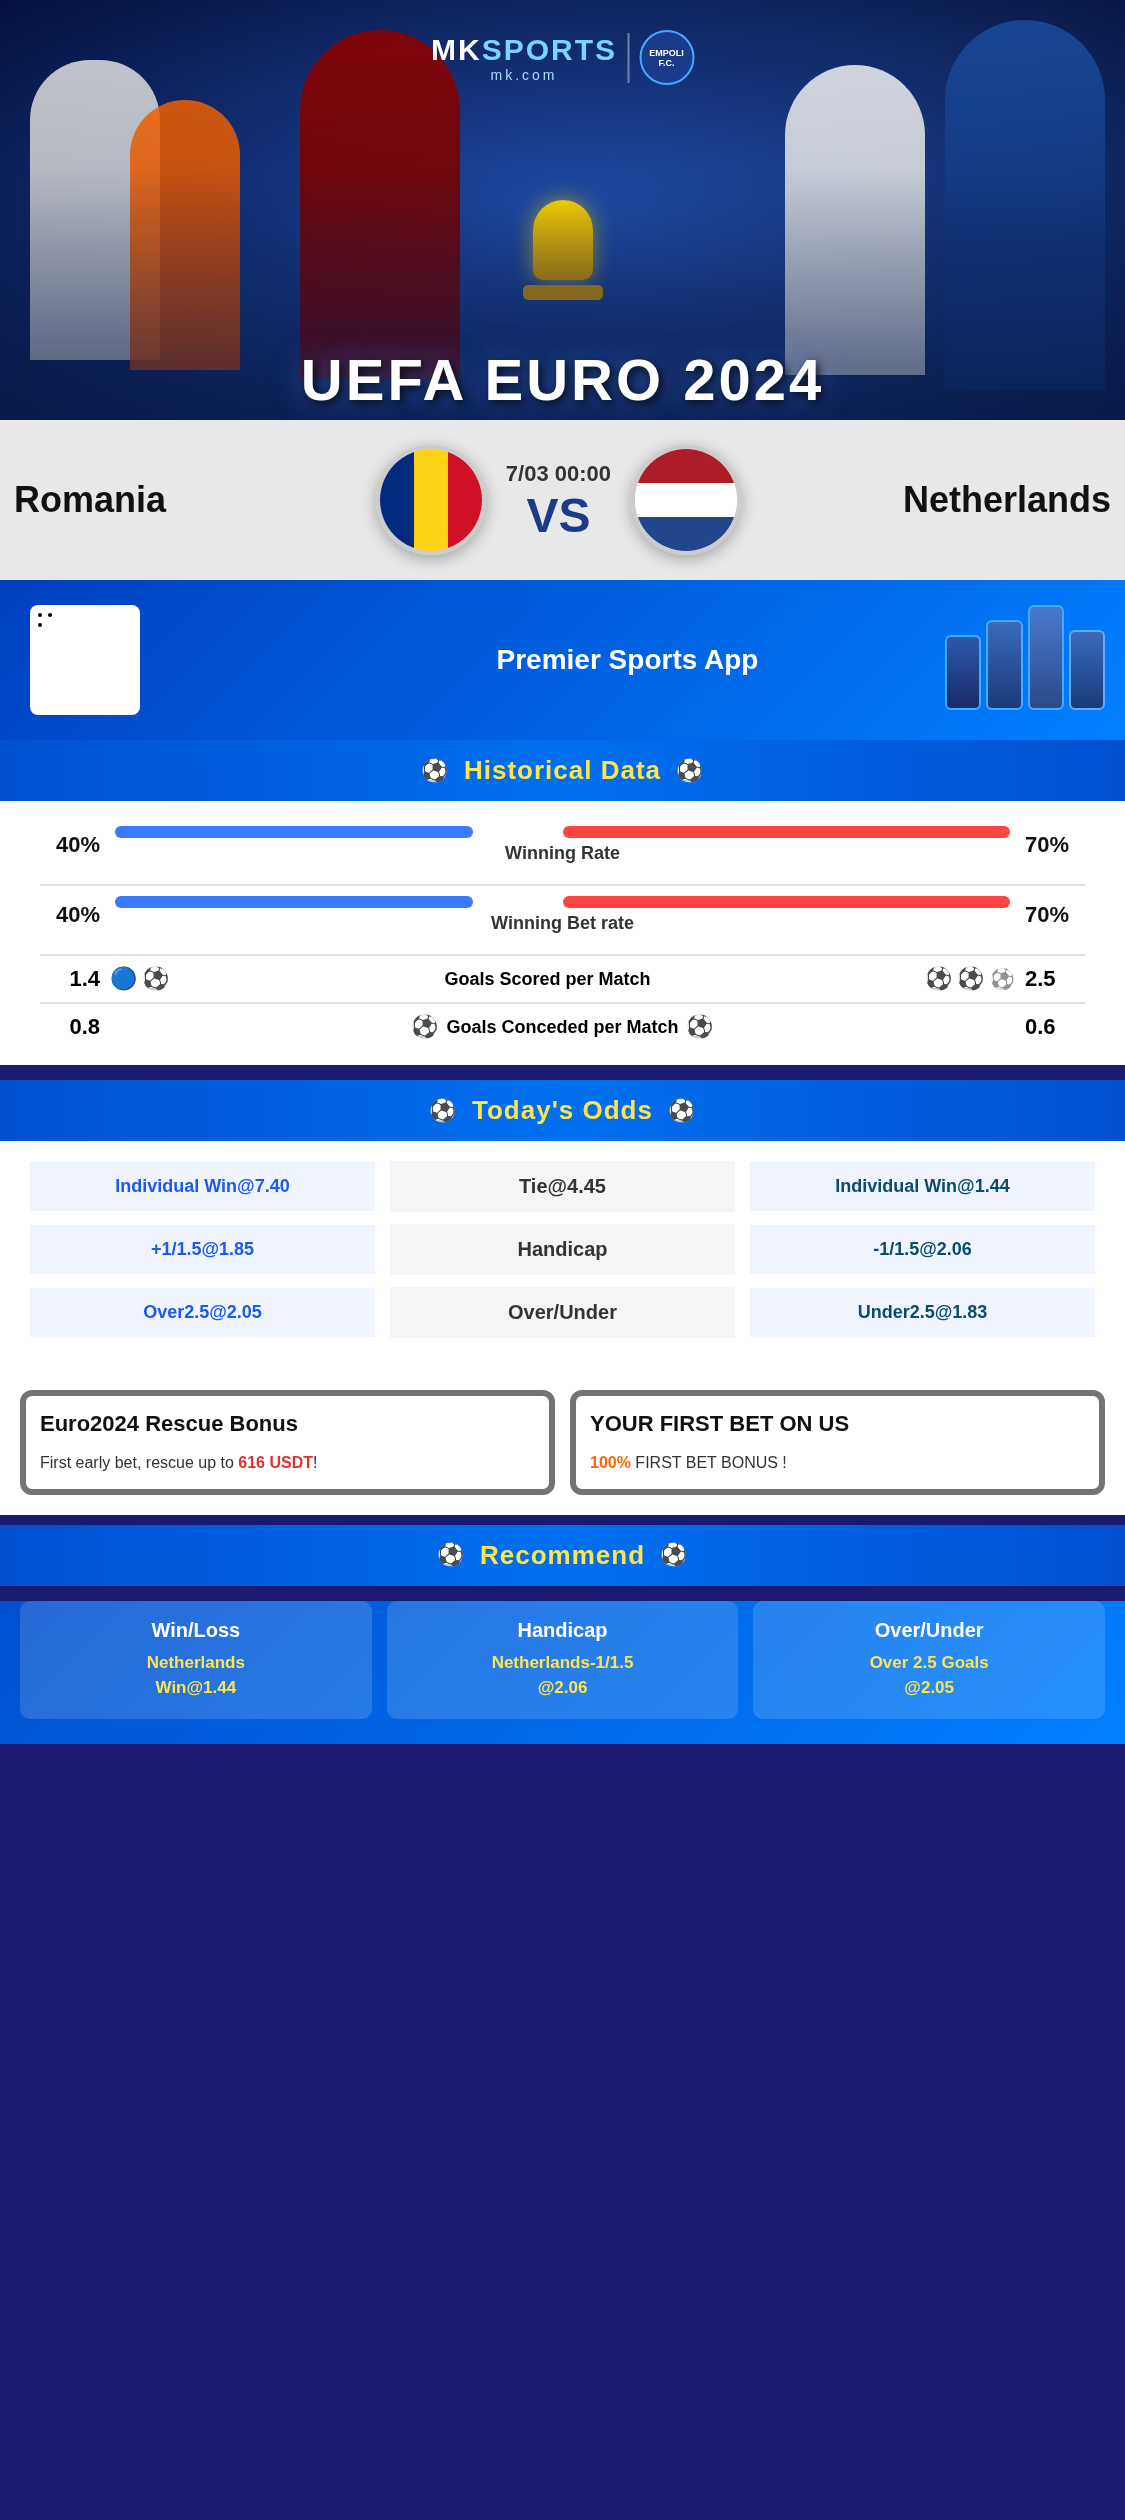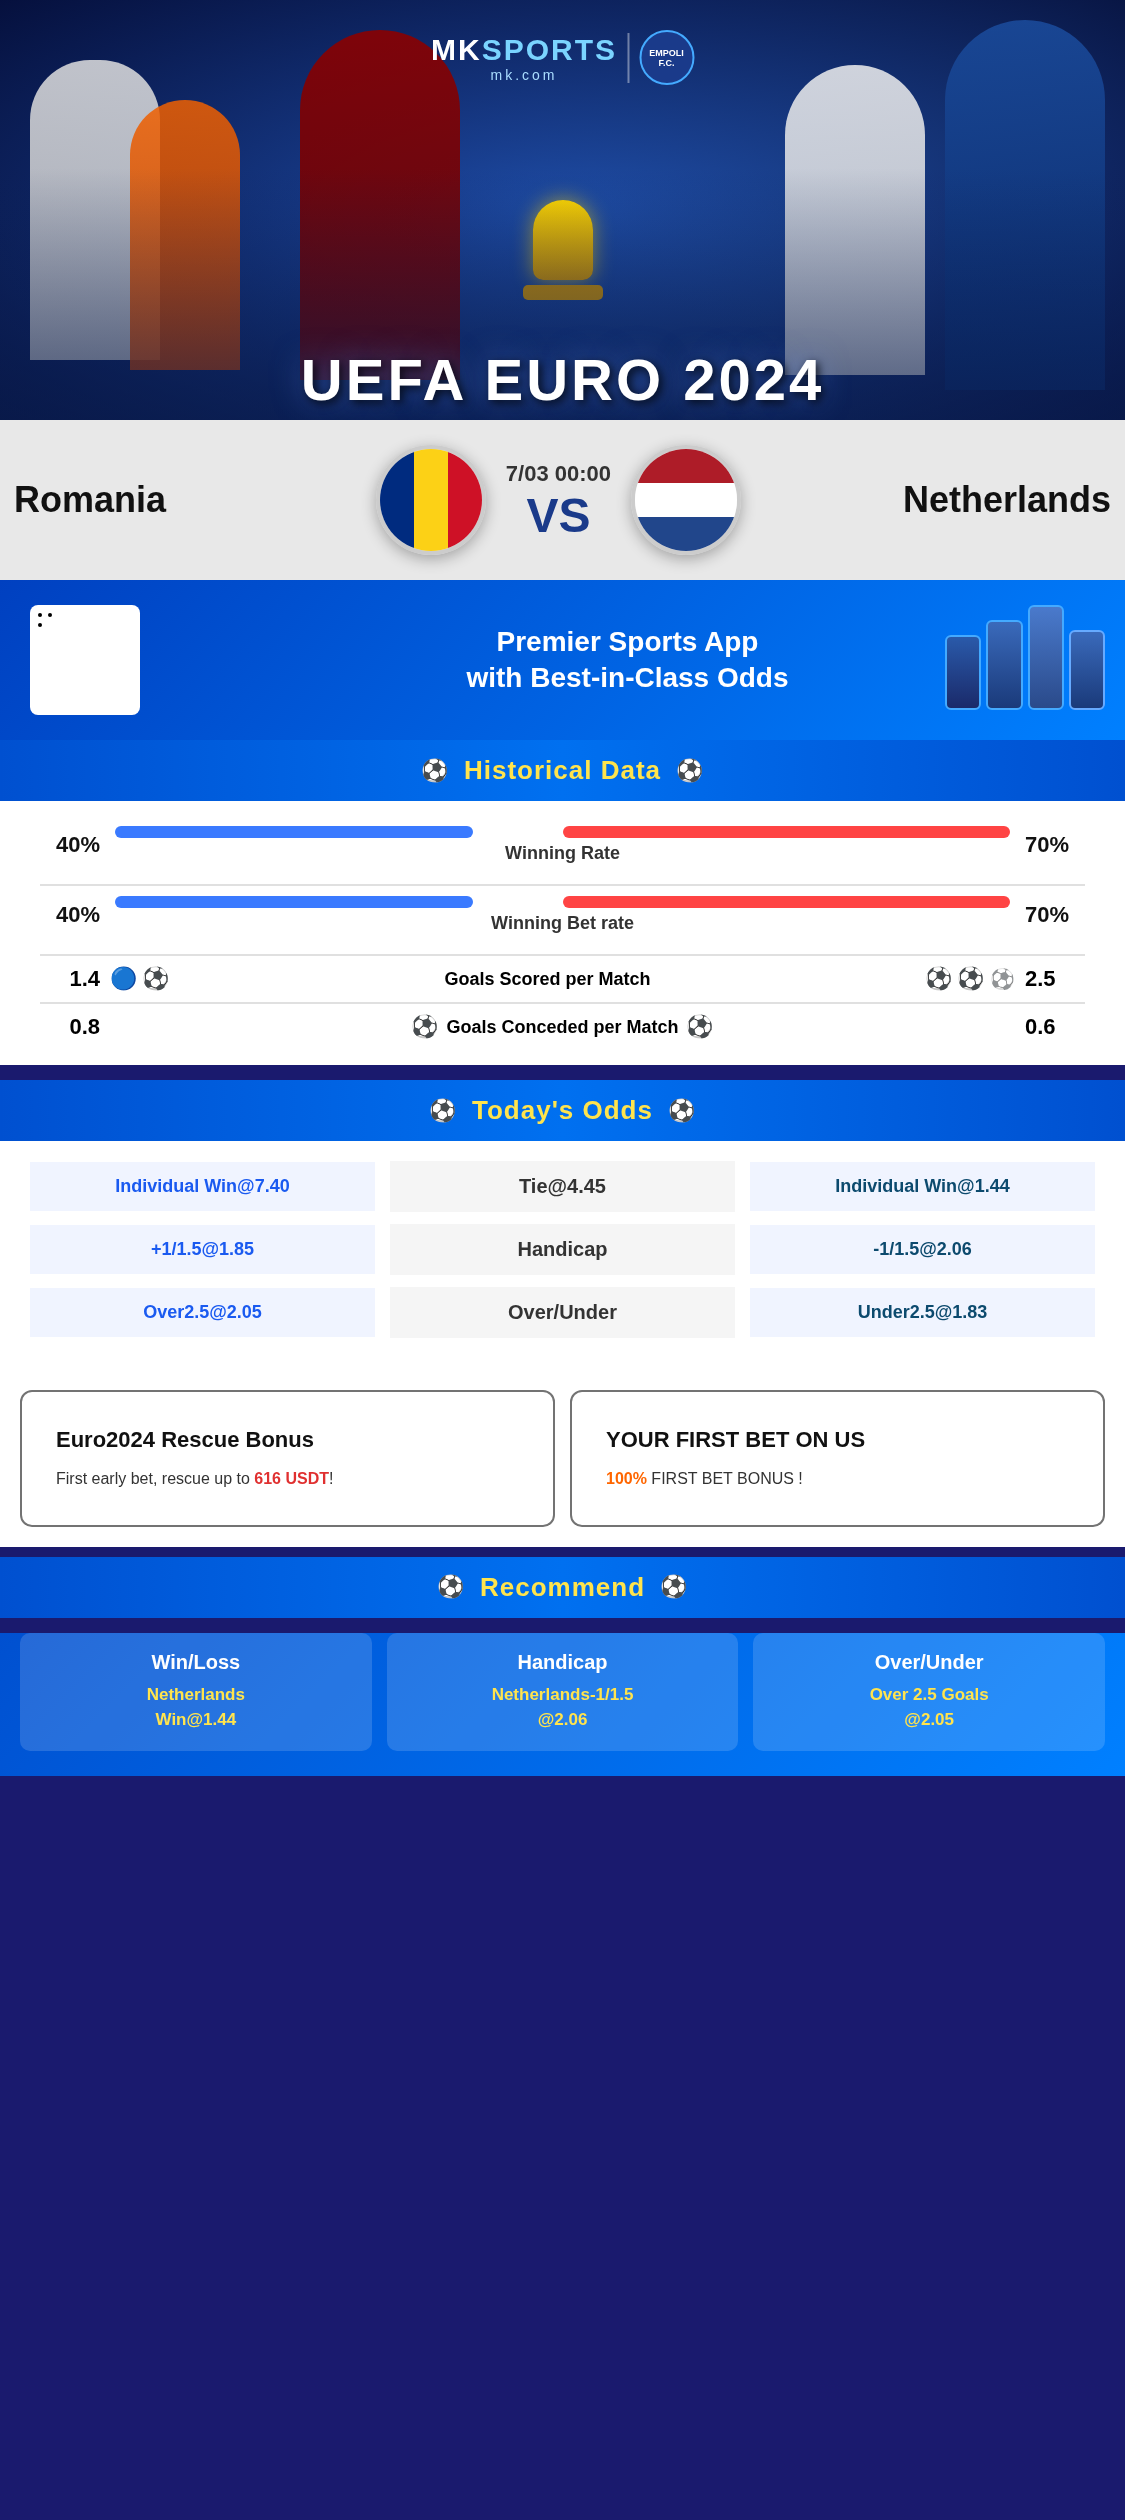--- a/index.html
+++ b/index.html
@@ -313,23 +313,23 @@
 
     
     .bonus-section {
       background: white;
       padding: 20px 20px;
       display: flex;
       gap: 15px;
     }
     .bonus-card {
       flex: 1;
-      border: 2px solid #737373;
+      border: 6px solid #737373;
       border-radius: 12px;
-      padding: 34px;
+      padding: 14px;
     }
     .bonus-card-title {
       font-size: 22px;
       font-weight: 900;
       color: #111;
       margin-bottom: 12px;
       line-height: 1.3;
     }
     .bonus-card-body {
       font-size: 16px;
@@ -460,21 +460,20 @@
       <div style="background:#000;grid-column:6;grid-row:4;"></div>
       <div style="background:#000;grid-column:4;grid-row:6;"></div>
       <div style="background:#000;grid-column:7;grid-row:5;"></div>
       <div style="background:#000;grid-column:5;grid-row:7;"></div>
       <div style="background:#000;grid-column:8;grid-row:6;"></div>
     </div>
   </div>
 
   <div class="app-promo-text">
     <div class="promo-title">Premier Sports App</div>
-    <div class="promo-title">with Best-in-Class Odds</div>
   </div>
 
   <div class="phone-mockup">
     <div class="phone-screen" style="height:75px;background:linear-gradient(180deg,#2a5aaa,#1a2a6a);"></div>
     <div class="phone-screen medium" style="height:90px;background:linear-gradient(180deg,#3a6abb,#1a3a7a);"></div>
     <div class="phone-screen tall" style="height:105px;background:linear-gradient(180deg,#4a7acc,#2a4a8a);"></div>
     <div style="width:45px;height:80px;background:linear-gradient(180deg,#3a6abb,#1a3a7a);border-radius:6px;border:2px solid #6af;"></div>
   </div>
 </div>
 

